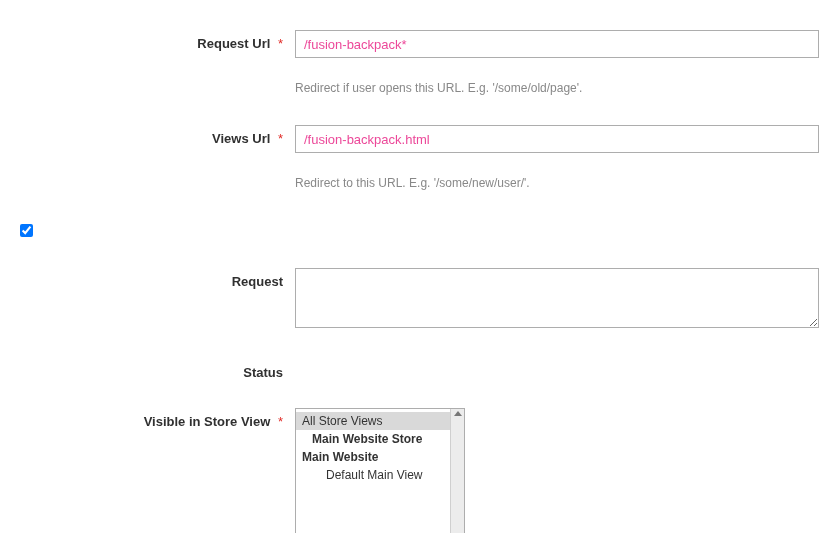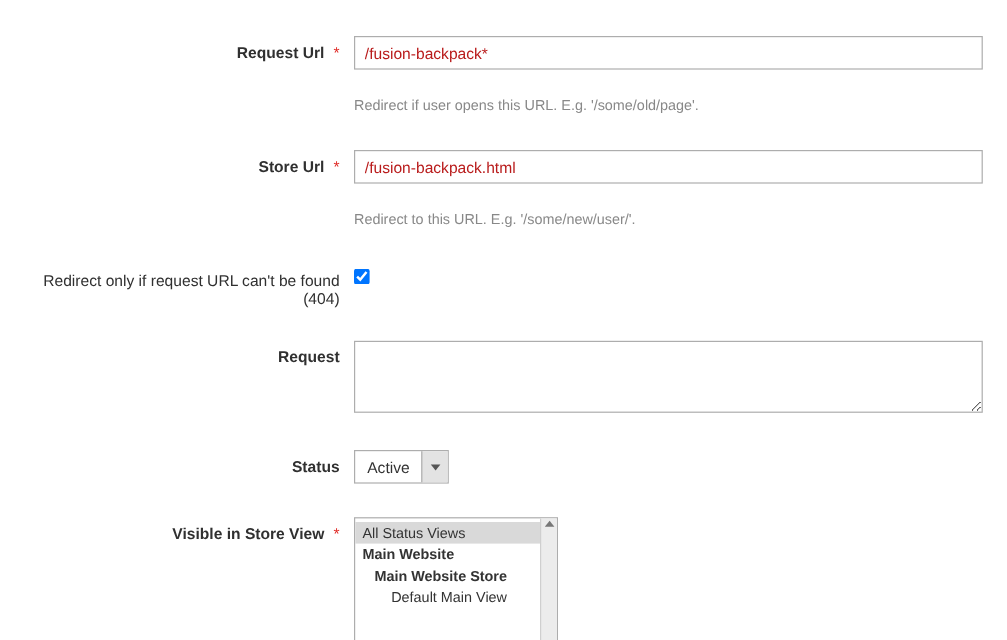--- a/index.html
+++ b/index.html
@@ -36,21 +36,21 @@
     .field-col {
       flex: 1;
       max-width: 535px;
     }
     input[type="text"] {
       width: 100%;
       height: 28px;
       padding: 4px 8px;
       border: 1px solid #adadad;
       font-size: 13px;
-      color: #b91c1c;
+      color: #ec4899;
       font-family: inherit;
     }
     textarea {
       width: 100%;
       height: 60px;
       padding: 6px 8px;
       border: 1px solid #adadad;
       font-size: 13px;
       font-family: inherit;
       resize: both;
@@ -158,35 +158,32 @@
   <div class="field-col">
     <input type="text" value="/fusion-backpack*" style="">
     <div class="hint">Redirect if user opens this URL. E.g. '/some/old/page'.</div>
   </div>
 </div>
 
 <div class="gap"></div>
 
 <div class="form-row">
   <div class="label-col">
-    <span>Store Url</span>
+    <span>Views Url</span>
     <span class="required-mark">*</span>
   </div>
   <div class="field-col">
     <input type="text" value="/fusion-backpack.html" style="">
     <div class="hint">Redirect to this URL. E.g. '/some/new/user/'.</div>
   </div>
 </div>
 
 <div class="gap"></div>
 
 <div class="form-row">
-  <div class="label-col" style="font-weight:normal;">
-    <span>Redirect only if request URL can't be found (404)</span>
-  </div>
   <div class="field-col checkbox-wrap">
     <input type="checkbox" checked="" style="">
   </div>
 </div>
 
 <div class="gap"></div>
 
 <div class="form-row">
   <div class="label-col">
     <span>Request</span>
@@ -195,41 +192,35 @@
     <textarea style=""></textarea>
   </div>
 </div>
 
 <div class="gap"></div>
 
 <div class="form-row">
   <div class="label-col">
     <span>Status</span>
   </div>
-  <div class="field-col">
-    <div class="select-wrap">
-      <div class="select-value">Active</div>
-      <div class="select-arrow"></div>
-    </div>
-  </div>
 </div>
 
 <div class="gap"></div>
 
 <div class="form-row">
   <div class="label-col">
     <span>Visible in Store View</span>
     <span class="required-mark">*</span>
   </div>
   <div class="field-col">
     <div class="store-view-box">
       <div class="store-view-list">
-        <div class="store-item selected">All Status Views</div>
+        <div class="store-item selected">All Store Views</div>
+        <div class="store-item bold indent1">Main Website Store</div>
         <div class="store-item bold">Main Website</div>
-        <div class="store-item bold indent1">Main Website Store</div>
         <div class="store-item indent2">Default Main View</div>
       </div>
       <div class="store-scroll">
         <div class="scroll-arrow-up"></div>
 
       </div>
     </div>
   </div>
 </div>
 

